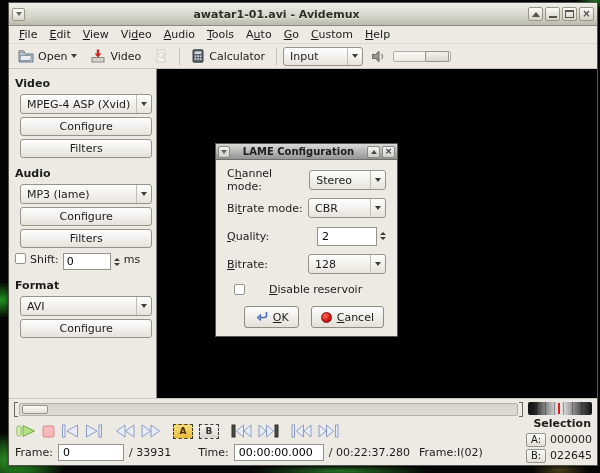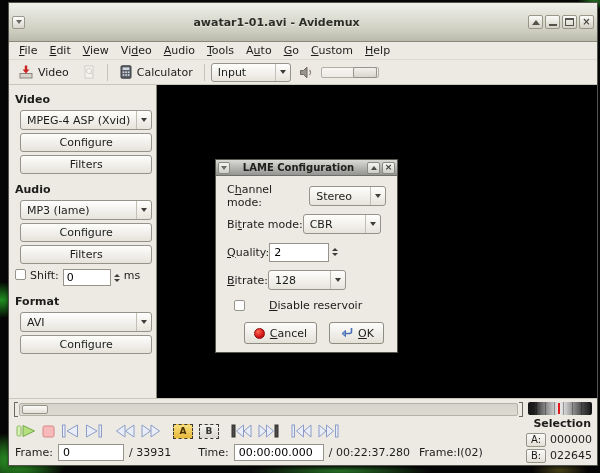--- a/index.html
+++ b/index.html
@@ -8,21 +8,21 @@
 .desktop{position:absolute;inset:0;background:
  radial-gradient(70px 40px at 18px 460px, rgba(60,210,50,.85), rgba(60,210,50,0) 70%),
  radial-gradient(50px 26px at 2px 300px, rgba(40,190,40,.75), rgba(40,190,40,0) 70%),
  radial-gradient(26px 14px at 42px 425px, rgba(220,70,40,.45), transparent 70%),
  radial-gradient(120px 10px at 340px 471px, rgba(70,220,70,.5), transparent 75%),
  radial-gradient(24px 12px at 594px 2px, rgba(60,210,60,.6), transparent 70%),
  radial-gradient(40px 14px at 560px 470px, rgba(200,180,60,.35), transparent 70%),
  #060606}
 .window{position:absolute;left:8px;top:2px;width:590px;height:464px;background:#edeae4;border:1px solid #55534e;display:flex;flex-direction:column;box-shadow:0 1px 4px rgba(0,0,0,.6)}
 
-.titlebar{flex:0 0 19px;display:flex;align-items:center;gap:2px;padding:12px 3px;background:linear-gradient(#eff0e9,#cdcdbf 75%,#babaac);border-bottom:1px solid #8a887c}
+.titlebar{flex:0 0 19px;display:flex;align-items:center;gap:2px;padding:4px 3px;background:linear-gradient(#eff0e9,#cdcdbf 75%,#babaac);border-bottom:1px solid #8a887c}
 .win-menu-btn{width:13px;height:13px;background:linear-gradient(#fdfdfb,#d8d6cc);border:1px solid #9a978c;border-radius:2px;display:flex;align-items:center;justify-content:center;cursor:default}
 .tri-down{width:0;height:0;border-left:3px solid transparent;border-right:3px solid transparent;border-top:4px solid #6b6960}
 .titlebar-title{flex:1;text-align:center;font-weight:bold;font-size:11px;color:#2e2e28;text-shadow:0 1px 0 rgba(255,255,255,.5);white-space:nowrap;overflow:hidden}
 .win-controls{display:flex;gap:2px}
 .win-btn{width:15px;height:14px;background:linear-gradient(#fbfbf8,#d4d2c6);border:1px solid #999688;border-radius:2px;display:flex;align-items:center;justify-content:center;font-size:10px;font-weight:bold;color:#4a4840;line-height:1}
 .sh-shade{width:0;height:0;border-left:4px solid transparent;border-right:4px solid transparent;border-bottom:5px solid #55534b}
 .sh-min{width:8px;height:7px;border-bottom:2px solid #55534b}
 .sh-max{width:9px;height:8px;border:1px solid #55534b;border-top-width:2px}
 
 .menubar{flex:0 0 18px;display:flex;align-items:center;padding:0 4px;border-bottom:1px solid #ddd9d0}
@@ -56,21 +56,21 @@
 .arr-dn-s{width:0;height:0;border-left:3px solid transparent;border-right:3px solid transparent;border-top:3.5px solid #3f3d37}
 .video-area{flex:1;background:#000;border-left:1px solid #8a887c}
 
 .dialog{position:absolute;left:206px;top:74px;width:183px;height:194px;background:#edeae4;border:1px solid #5a5850;box-shadow:2px 3px 6px rgba(0,0,0,.55);display:flex;flex-direction:column;z-index:5}
 .dialog-titlebar{flex:0 0 16px;display:flex;align-items:center;gap:2px;padding:0 2px;background:linear-gradient(#dadad7,#949492);border-bottom:1px solid #6e6e6a}
 .dlg-menu-btn{width:12px;height:12px;background:linear-gradient(#f4f4f2,#cfcfc9);border:1px solid #8a8a84;border-radius:2px;display:flex;align-items:center;justify-content:center}
 .dlg-title{flex:1;text-align:center;font-weight:bold;font-size:10px;color:#20201e;white-space:nowrap}
 .dlg-btn{width:13px;height:12px;background:linear-gradient(#f4f4f2,#cfcfc9);border:1px solid #8a8a84;border-radius:2px;display:flex;align-items:center;justify-content:center;font-size:9px;font-weight:bold;color:#3a3a36;line-height:1}
 .dlg-shade{width:0;height:0;border-left:3.5px solid transparent;border-right:3.5px solid transparent;border-bottom:4.5px solid #4a4a44}
 .dialog-body{flex:1;padding:10px 11px 8px 11px;display:flex;flex-direction:column}
-.dlg-row{display:flex;align-items:center;margin-bottom:8px;height:20px}
+.dlg-row{display:flex;align-items:center;justify-content:space-between;margin-bottom:8px;height:20px}
 .dlg-row .combo{width:78px;height:20px}
 .dlg-spin{display:flex;align-items:center}
 .dlg-spin input{width:60px;height:19px;border:1px solid #96938a;padding:0 4px;font:inherit;background:#fff}
 .dlg-check-row{display:flex;align-items:center;gap:24px;margin:1px 0 0 7px}
 .dlg-buttons{display:flex;justify-content:flex-end;gap:12px;margin-top:auto;padding-right:2px}
 .dlg-action{display:flex;align-items:center;gap:5px;height:22px;padding:0 9px;background:linear-gradient(#fdfdfc,#e4e1d9);border:1px solid #8f8c82;border-radius:3px;cursor:default}
 .cancel-dot{width:11px;height:11px;border-radius:50%;background:radial-gradient(circle at 35% 30%,#ff6a55,#d41414 60%,#970808);border:1px solid #8c0d0d}
 
 .bottom{flex:0 0 64px;display:flex;border-top:1px solid #c9c6bc}
 .bottom-left{flex:1;display:flex;flex-direction:column;min-width:0}
@@ -134,20 +134,29 @@
     <span class="menu-item">Vi<span class="mn">d</span>eo</span>
     <span class="menu-item"><span class="mn">A</span>udio</span>
     <span class="menu-item"><span class="mn">T</span>ools</span>
     <span class="menu-item">A<span class="mn">u</span>to</span>
     <span class="menu-item"><span class="mn">G</span>o</span>
     <span class="menu-item"><span class="mn">C</span>ustom</span>
     <span class="menu-item"><span class="mn">H</span>elp</span>
   </div>
 
   <div class="toolbar">
+    <span class="tb-btn">
+      <svg width="16" height="14" viewBox="0 0 16 14">
+          <path d="M1 3 h5 l1.5 2 H15 v8 H1 z" fill="#b9c4cf" stroke="#6b7885"></path>
+          <path d="M1 3 v-1.2 h4.5 l1 1.2" fill="#cfd8e0" stroke="#6b7885"></path>
+          <path d="M2.5 6.5 h11 l-1 5 h-10.5 z" fill="#e8edf2" stroke="#8897a5"></path>
+        </svg>
+      <span>Open</span>
+      <span class="arr-down"></span>
+    </span>
     <span class="tb-btn">
       <svg width="16" height="14" viewBox="0 0 16 14">
           <rect x="2" y="8.5" width="12" height="4.5" fill="#d8d4cc" stroke="#8a857c"></rect>
           <path d="M8 0.5 v5.5" stroke="#cc2222" stroke-width="2.4" fill="none"></path>
           <path d="M4.6 4.5 L8 8.5 L11.4 4.5 z" fill="#cc2222"></path>
         </svg>
       <span>Video</span>
     </span>
     <span class="tb-btn disabled">
       <svg width="14" height="14" viewBox="0 0 14 14">
@@ -289,29 +298,29 @@
                 <span class="arr-down"></span>
               </span>
           </span>
         </div>
         <div class="dlg-check-row">
           <span class="checkbox"></span>
           <span><span class="mn">D</span>isable reservoir</span>
         </div>
         <div class="dlg-buttons">
           <span class="dlg-action">
-            <span class="cancel-dot"></span>
-            <span><span class="mn">C</span>ancel</span>
-          </span>
-          <span class="dlg-action">
             <svg width="14" height="12" viewBox="0 0 14 12">
                 <path d="M12.5 1 v3.5 a2 2 0 0 1 -2 2 H4.5" stroke="#4a6fb5" fill="none" stroke-width="1.6"></path>
                 <path d="M6.5 3.4 L3 6.5 L6.5 9.6 z" fill="#7a9ad4" stroke="#4a6fb5"></path>
               </svg>
             <span><span class="mn">O</span>K</span>
+          </span>
+          <span class="dlg-action">
+            <span class="cancel-dot"></span>
+            <span><span class="mn">C</span>ancel</span>
           </span>
         </div>
       </div>
     </div>
   </div>
 
   <div class="bottom">
     <div class="bottom-left">
       <div class="seekrow">
         <span class="seek-bracket l"></span>

